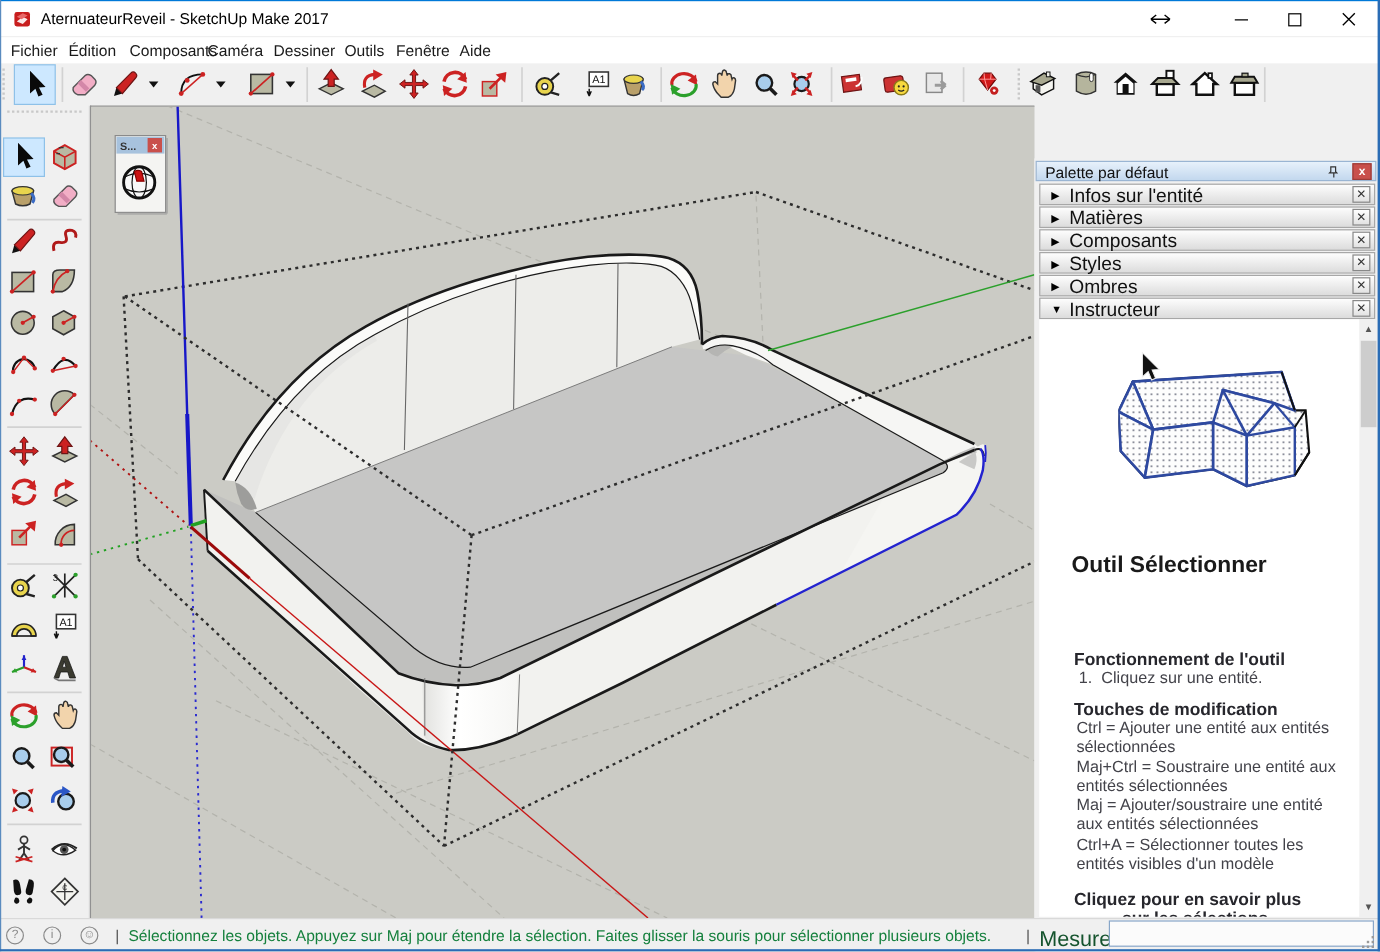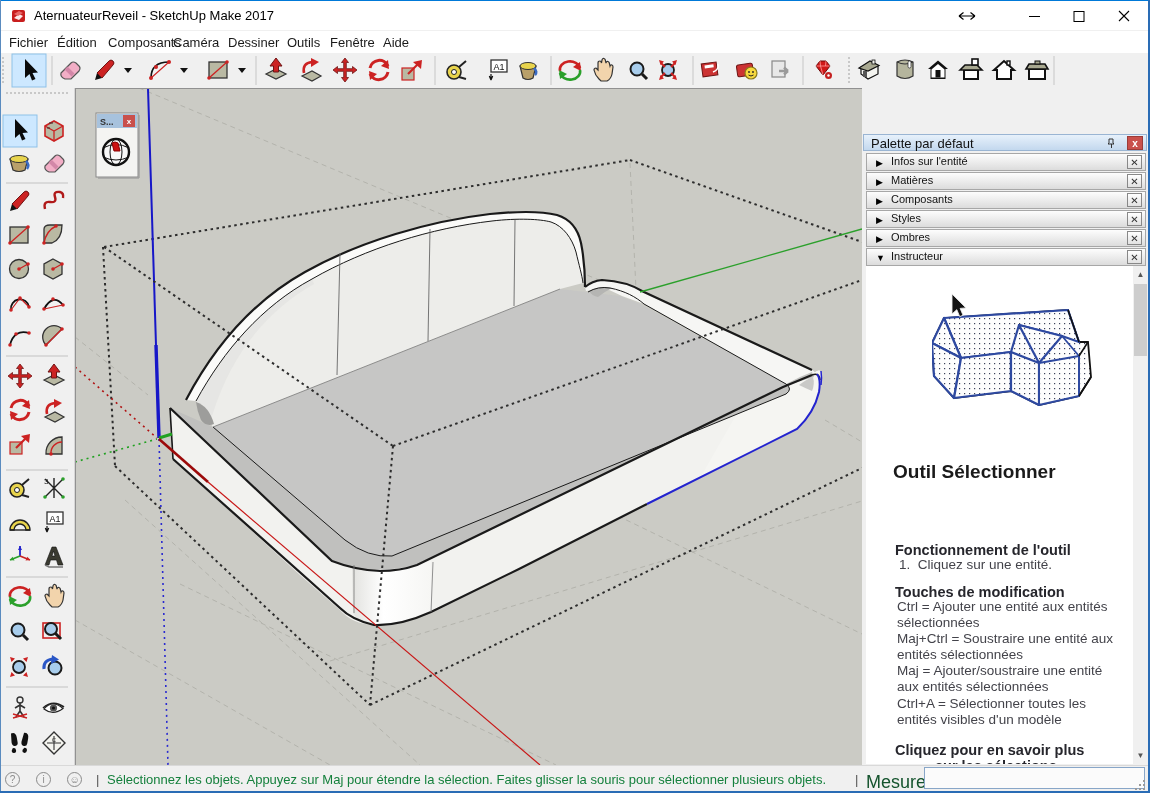--- a/index.html
+++ b/index.html
@@ -15,21 +15,21 @@
 .lefttools { position:absolute; left:0; top:88px; width:75px; height:677px; background:#f0f0f0; }
 .viewport { position:absolute; left:75px; top:88px; width:787px; height:677px; background:#cbcbc5; border-top:1px solid #919191; border-left:1px solid #919191; }
 .rightpanel { position:absolute; left:862px; top:88px; width:286px; height:677px; background:#f0f0f0;margin-top:44px; }
 .statusbar { position:absolute; left:0; top:765px; width:1150px; height:28px; background:#f0f0f0; border-top:1px solid #d9d9d9; }
 .winborder { position:absolute; pointer-events:none; }
 
 .pal-head { position:absolute; left:1px; top:2px; width:284px; height:17px; background:linear-gradient(#e7f1fb,#c3d8ee); border:1px solid #9ab5d3; }
 .pal-head span { position:absolute; left:7px; top:1px; font-size:13px; color:#111; }
 .sec { position:absolute; left:4px; width:280px; height:18px; background:linear-gradient(#fdfdfd,#dcdcdc); border:1px solid #a7a7a7; }
 .sec .arr { position:absolute; left:9px; top:4px; font-size:9px; color:#000; }
-.sec .lbl { position:absolute; left:24px; top:1px; font-size:11px; color:#111; }
+.sec .lbl { position:absolute; left:24px; top:1px; font-size:16px; color:#111; }
 .sec .x { position:absolute; right:3px; top:1px; width:15px; height:14px; border:1px solid #888; background:linear-gradient(#fff,#e2e2e2); font-size:10px; text-align:center; line-height:13px; color:#333; }
 .icontent { position:absolute; left:4px; top:134px; width:267px; height:498px; background:#ffffff; overflow:hidden; }
 .icontent .h1 { font-weight:bold; font-size:19px; color:#1a1a1a; letter-spacing:0px; }
 .icontent .p { font-size:13.5px; color:#43434a; line-height:16px; }
 .icontent .h2 { font-weight:bold; font-size:14.5px; color:#26262c; line-height:15.5px; }
 .vscroll { position:absolute; left:271px; top:134px; width:15px; height:498px; background:#f0f0f0; }
 .statusbar .circ { position:absolute; top:6px; width:15px; height:15px; border:1.5px solid #8a8a8a; border-radius:50%; color:#8a8a8a; font-size:10px; text-align:center; line-height:14px; }
 .mesures { position:absolute; left:866px; top:6px; font-size:18px; color:#14532d; }
 .minput { position:absolute; left:924px; top:1px; width:221px; height:22px; background:#fbfbfb; border:1px solid #88a6c8; }
 </style>

